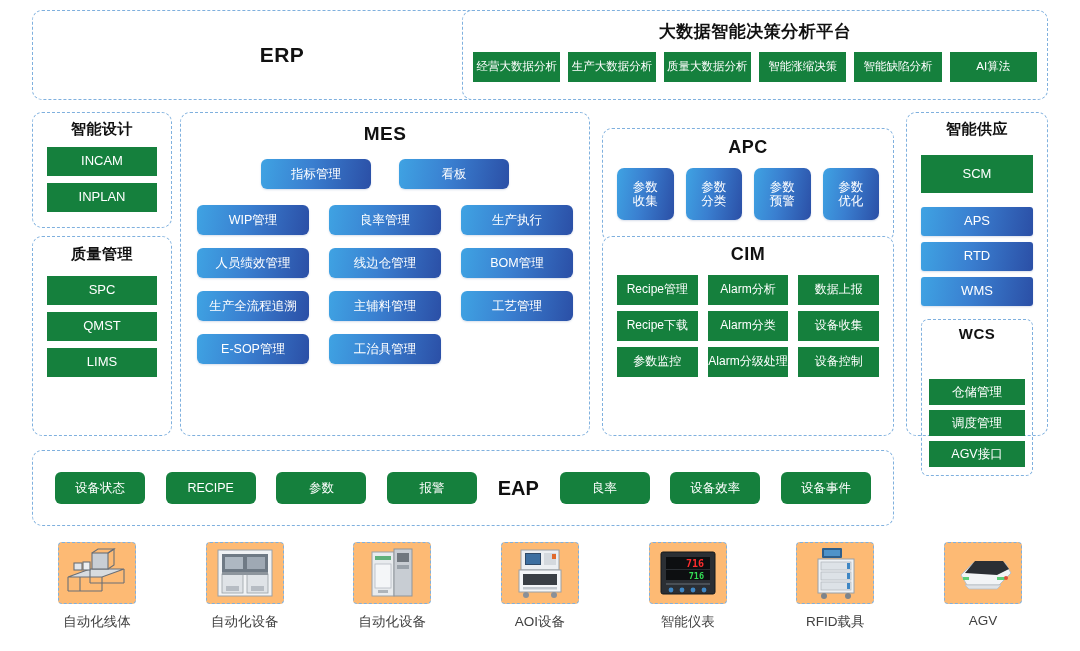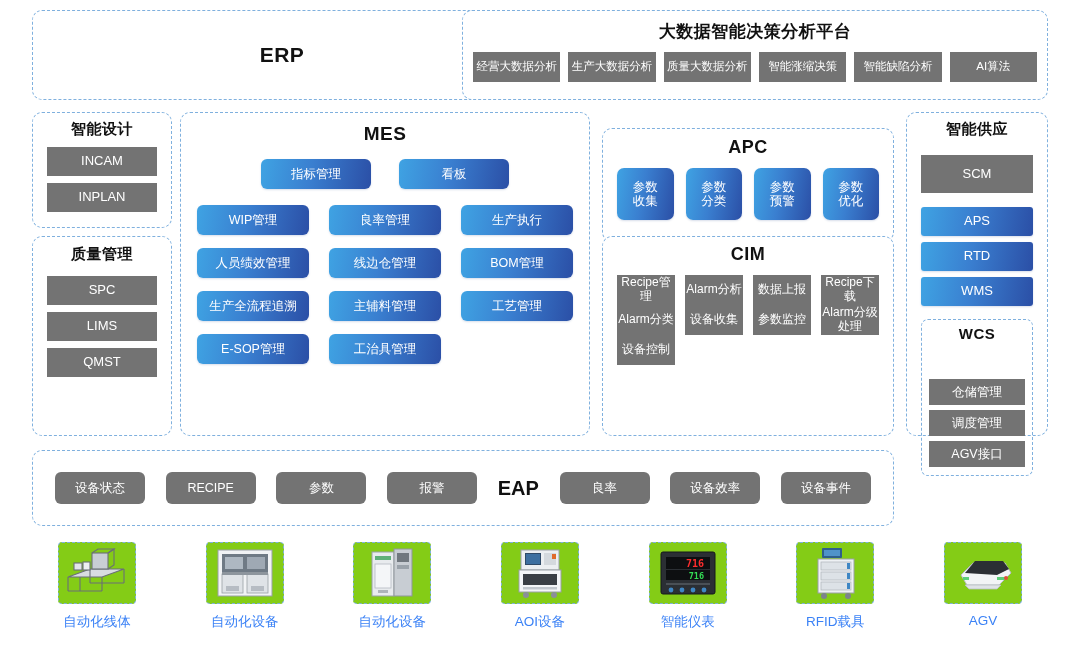--- a/index.html
+++ b/index.html
@@ -34,21 +34,21 @@
 
   .section-title {
     text-align: center;
     font-weight: bold;
     color: #111111;
     letter-spacing: 0.5px;
   }
 
   
   .chip-flat {
-    background: #737373;
+    background: #15803d;
     color: #ffffff;
     display: flex;
     align-items: center;
     justify-content: center;
     box-sizing: border-box;
     text-align: center;
     line-height: 1.15;
   }
 
   
@@ -129,21 +129,21 @@
     flex-direction: column; border-radius: 7px;
   }
 
   
   #cim-box {
     left: 602px; top: 236px; width: 292px; height: 200px;
     padding: 7px 14px 10px 14px;
   }
   #cim-box .section-title { font-size: 18px; margin-bottom: 10px; }
   #cim-grid {
-    display: grid; grid-template-columns: repeat(4, 1fr); gap: 0 10px;
+    display: grid; grid-template-columns: repeat(3, 1fr); gap: 6px 10px;
   }
   #cim-grid .chip-flat { height: 30px; font-size: 12px; }
 
   
   #supply-box {
     left: 906px; top: 112px; width: 142px; height: 324px;
     padding: 7px 14px 10px 14px;
   }
   #supply-box .section-title { font-size: 15px; margin-bottom: 16px; }
   #supply-top { display: flex; flex-direction: column; gap: 6px; }
@@ -186,27 +186,27 @@
   .device {
     display: flex; flex-direction: column; align-items: center;
     width: 130px;
   }
   .device-frame {
     width: 78px; height: 62px;
     border: 1.3px dashed #7fb0de;
     border-radius: 4px;
     box-sizing: border-box;
     display: flex; align-items: center; justify-content: center;
-    background: #84cc16;
+    background: #fdba74;
     overflow: hidden;
   }
   .device-caption {
     margin-top: 9px;
     font-size: 13.5px;
-    color: #3b82f6;
+    color: #404040;
     white-space: nowrap;
   }
   .device-frame svg { display: block; }
 </style>
 </head>
 <body>
 
 <div class="page">
 
   <div class="dashed" id="erp-box">
@@ -230,22 +230,22 @@
     <div class="stack">
       <div class="chip-flat">INCAM</div>
       <div class="chip-flat">INPLAN</div>
     </div>
   </div>
 
   <div class="dashed" id="quality-box">
     <div class="section-title">质量管理</div>
     <div class="stack">
       <div class="chip-flat">SPC</div>
+      <div class="chip-flat">QMST</div>
       <div class="chip-flat">LIMS</div>
-      <div class="chip-flat">QMST</div>
     </div>
   </div>
 
   <div class="dashed" id="mes-box">
     <div class="section-title">MES</div>
     <div id="mes-top-row">
       <div class="chip-grad">指标管理</div>
       <div class="chip-grad">看板</div>
     </div>
     <div id="mes-grid">

